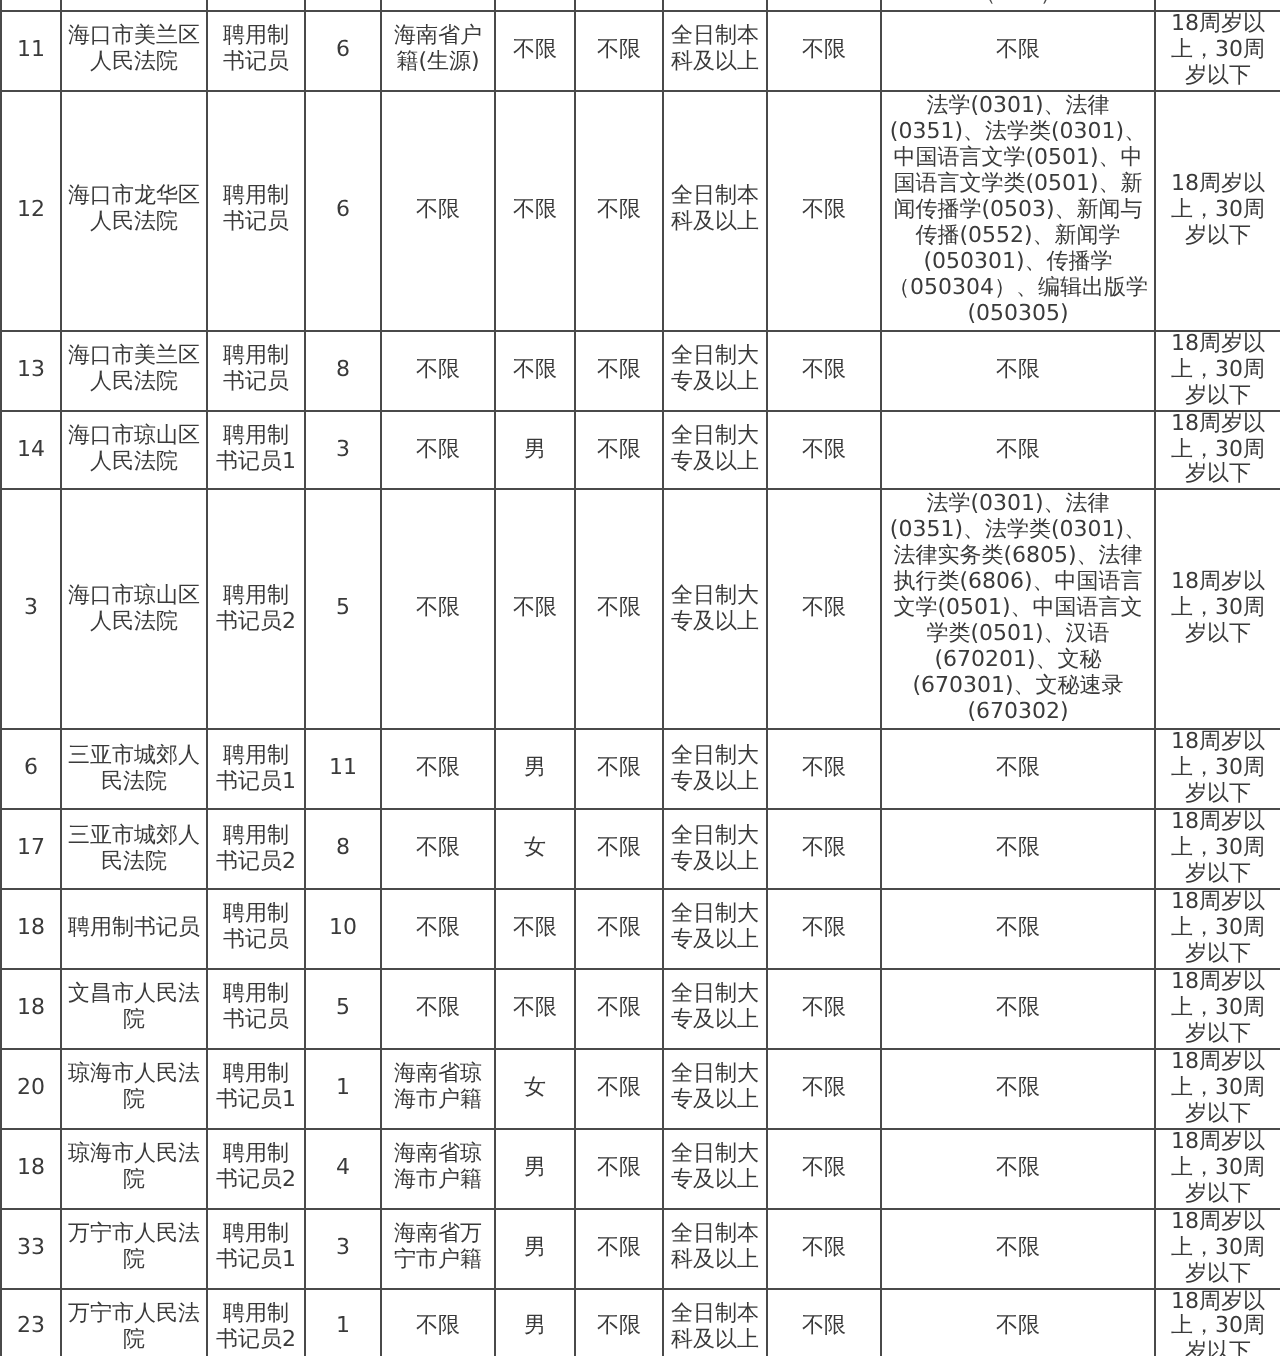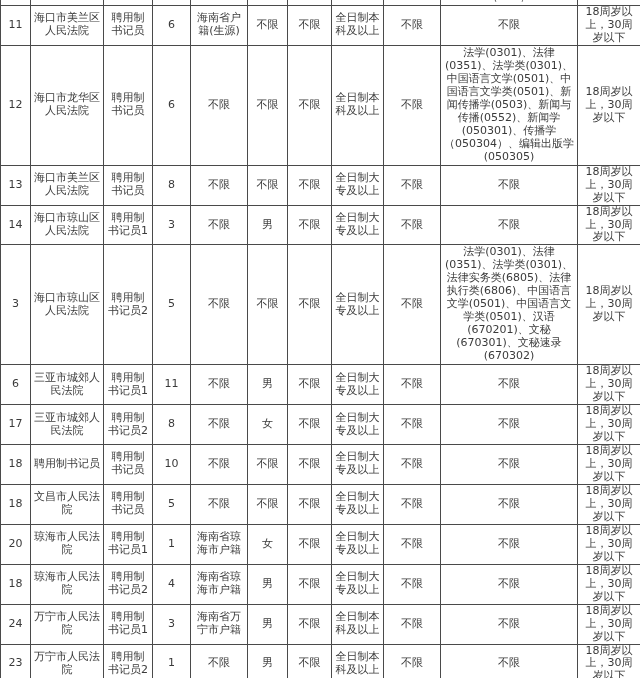--- a/index.html
+++ b/index.html
@@ -201,21 +201,21 @@
         <td>4</td>
         <td>海南省琼海市户籍</td>
         <td>男</td>
         <td>不限</td>
         <td>全日制大专及以上</td>
         <td>不限</td>
         <td>不限</td>
         <td>18周岁以上，30周岁以下</td>
       </tr>
       <tr class="r11">
-        <td>24</td>
+        <td>33</td>
         <td>万宁市人民法院</td>
         <td>聘用制书记员1</td>
         <td>3</td>
         <td>海南省万宁市户籍</td>
         <td>男</td>
         <td>不限</td>
         <td>全日制本科及以上</td>
         <td>不限</td>
         <td>不限</td>
         <td>18周岁以上，30周岁以下</td>

